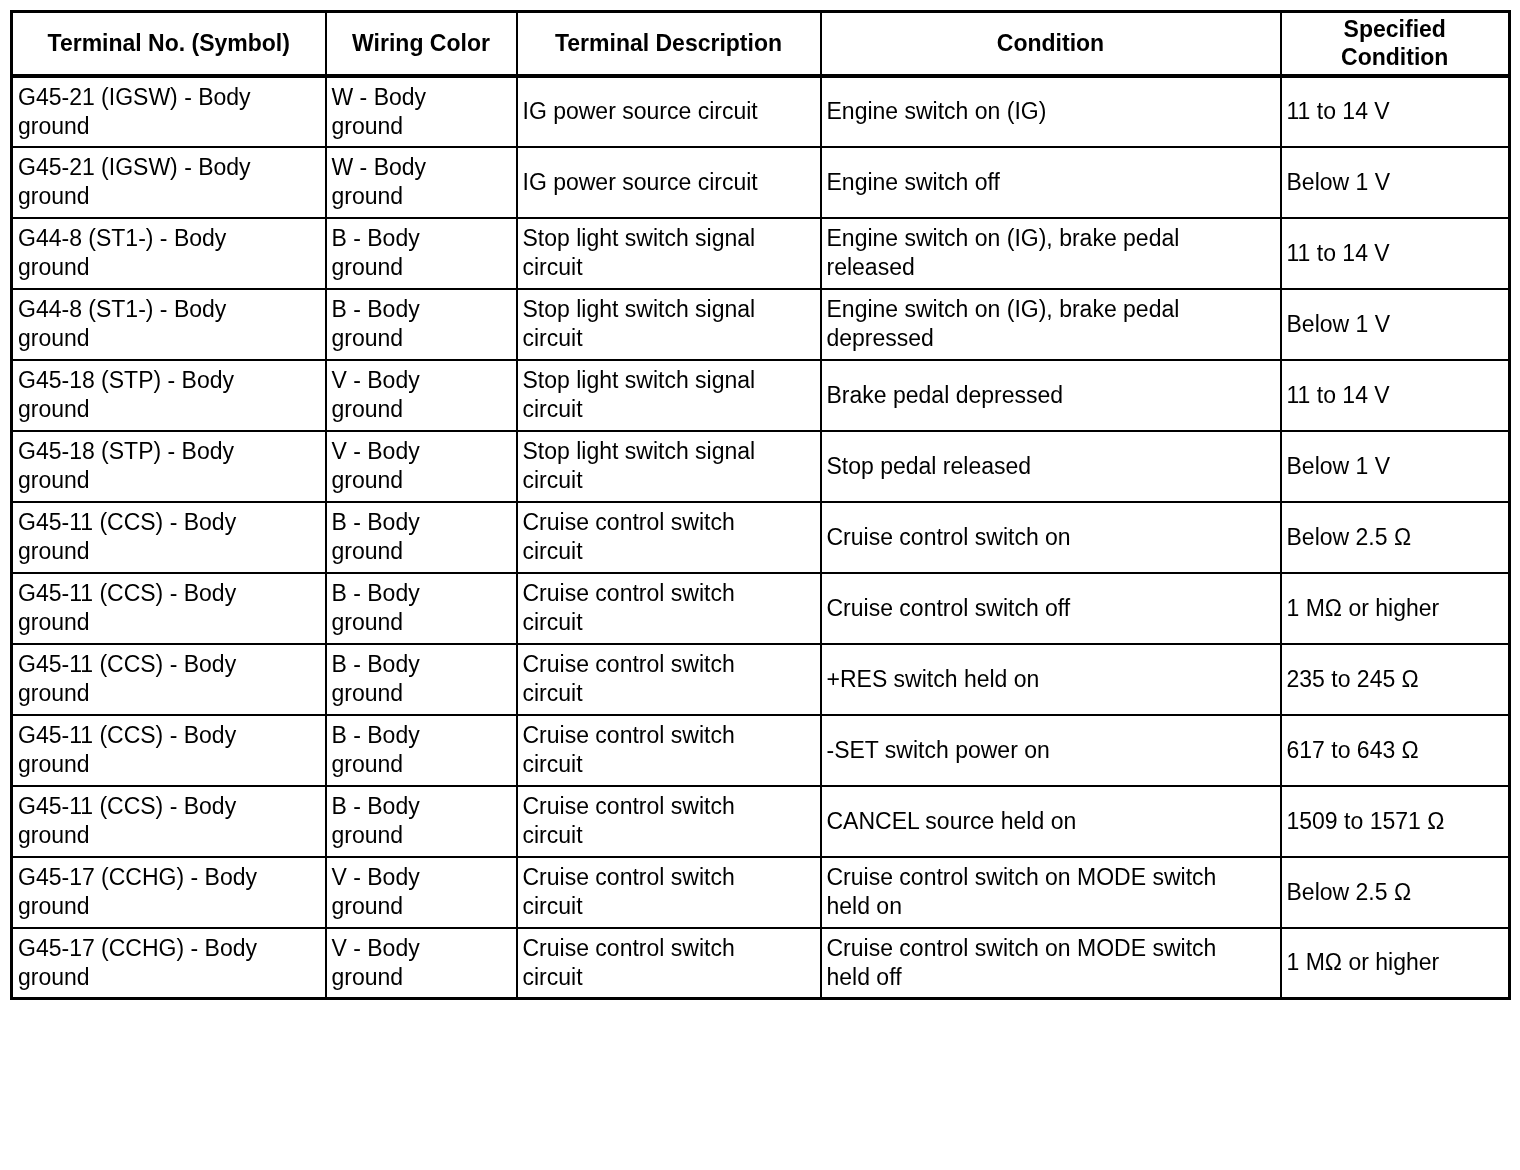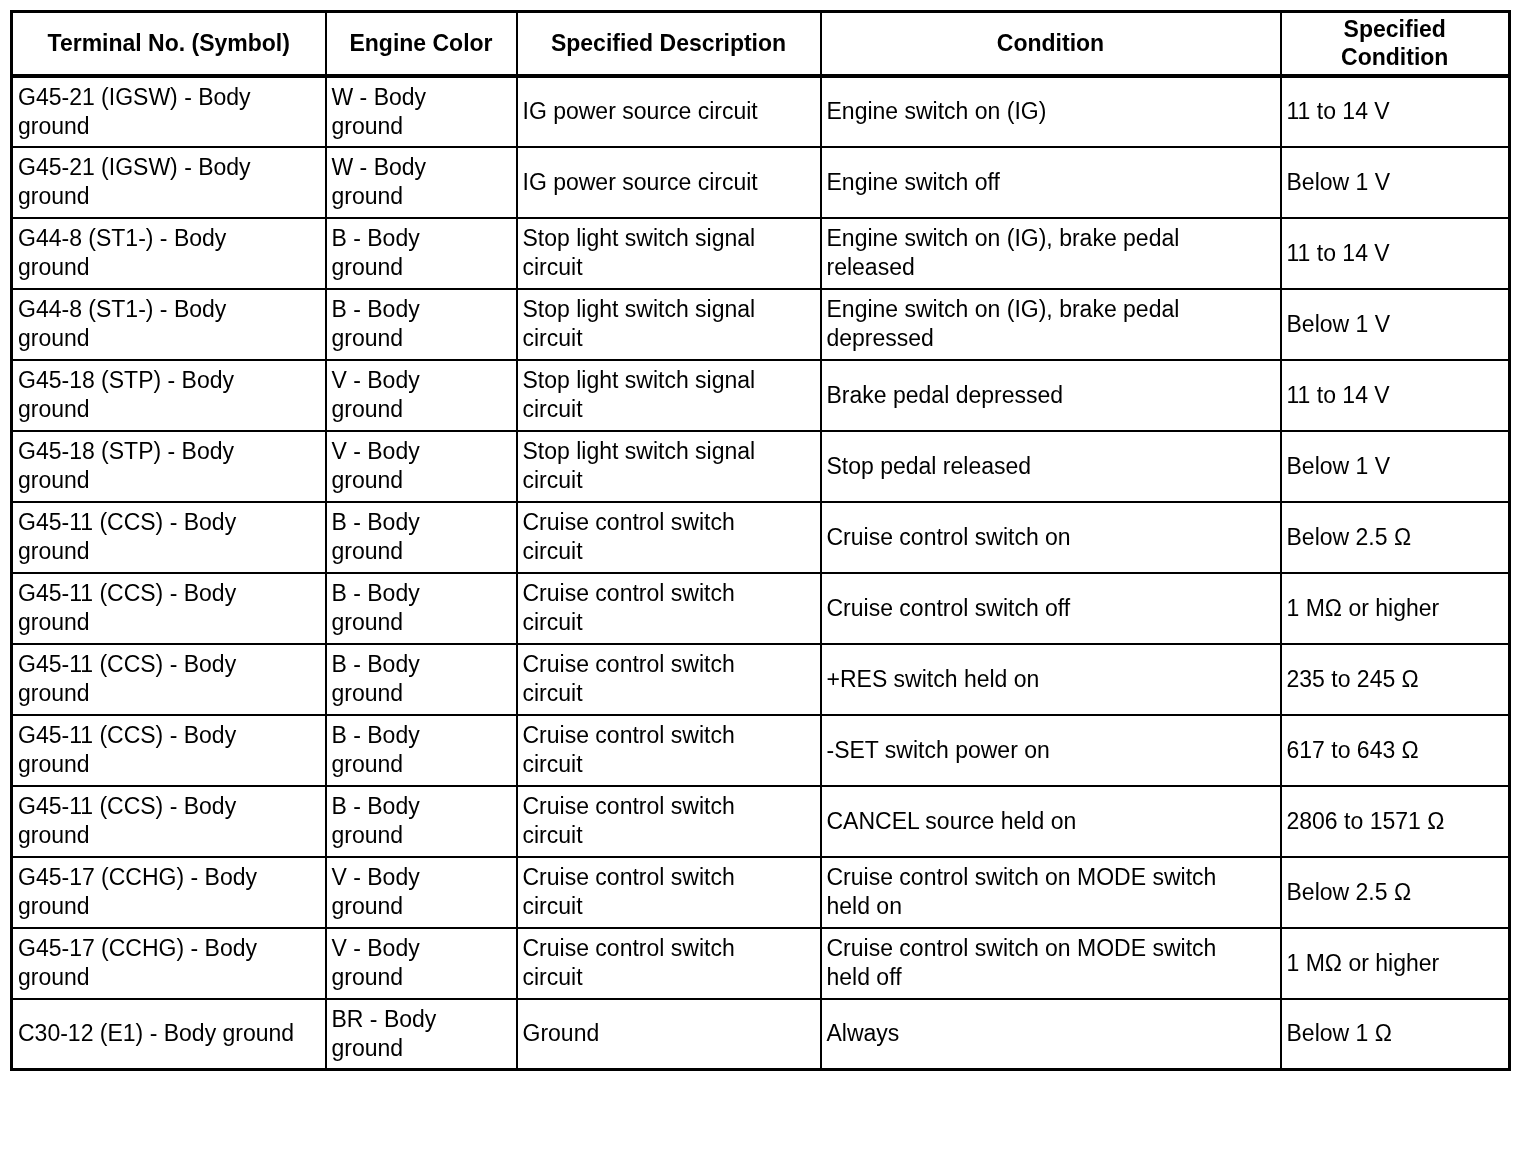--- a/index.html
+++ b/index.html
@@ -56,22 +56,22 @@
     <colgroup>
       <col style="width:314px">
       <col style="width:191px">
       <col style="width:304px">
       <col style="width:460px">
       <col style="width:229px">
     </colgroup>
     <thead>
       <tr>
         <th>Terminal No. (Symbol)</th>
-        <th>Engine Color</th>
-        <th>Specified Description</th>
+        <th>Wiring Color</th>
+        <th>Terminal Description</th>
         <th>Condition</th>
         <th>Specified
 Condition</th>
       </tr>
     </thead>
     <tbody>
         <tr>
     <td>G45-21 (IGSW) - Body
 ground</td>
     <td>W - Body
@@ -172,21 +172,21 @@
     <td>617 to 643 Ω</td>
   </tr>
         <tr>
     <td>G45-11 (CCS) - Body
 ground</td>
     <td>B - Body
 ground</td>
     <td>Cruise control switch
 circuit</td>
     <td>CANCEL source held on</td>
-    <td>2806 to 1571 Ω</td>
+    <td>1509 to 1571 Ω</td>
   </tr>
         <tr>
     <td>G45-17 (CCHG) - Body
 ground</td>
     <td>V - Body
 ground</td>
     <td>Cruise control switch
 circuit</td>
     <td>Cruise control switch on MODE switch
 held on</td>
@@ -195,24 +195,16 @@
         <tr>
     <td>G45-17 (CCHG) - Body
 ground</td>
     <td>V - Body
 ground</td>
     <td>Cruise control switch
 circuit</td>
     <td>Cruise control switch on MODE switch
 held off</td>
     <td>1 MΩ or higher</td>
-  </tr>
-        <tr>
-    <td>C30-12 (E1) - Body ground</td>
-    <td>BR - Body
-ground</td>
-    <td>Ground</td>
-    <td>Always</td>
-    <td>Below 1 Ω</td>
   </tr>
       </tbody>
   </table>
 </div>
 
 </body></html>

